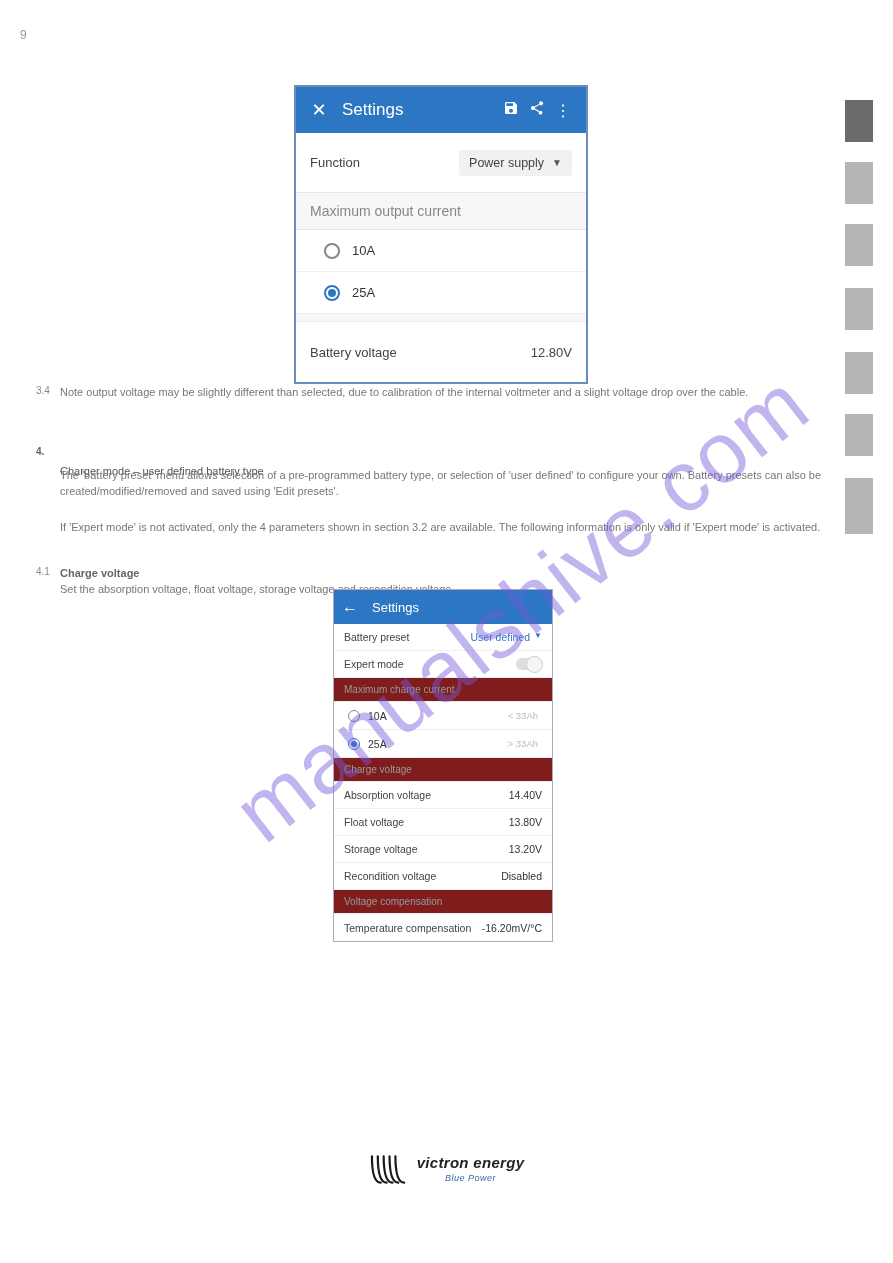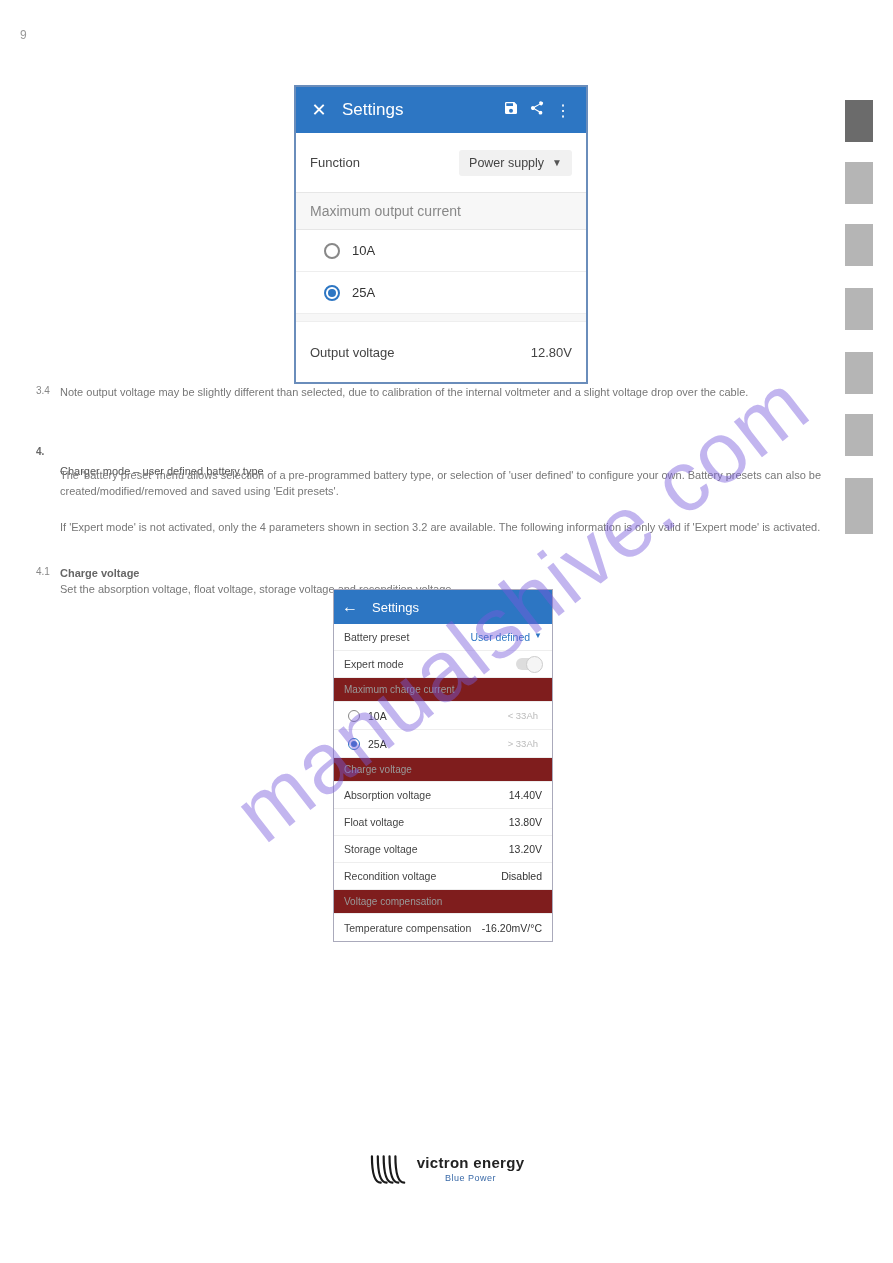--- a/index.html
+++ b/index.html
@@ -179,21 +179,21 @@
   }
 
   
   .logo-wrap {
     position: absolute;
     left: 0; width: 893px;
     top: 1150px;
     text-align: center;
   }
   .logo {
-    display: inline-flex; align-items: center; gap: 4px;
+    display: inline-flex; align-items: center; gap: 4px; font-style: italic;
   }
   .logo-mark {
     width: 44px; height: 36px;
   }
   .logo-text { font-weight: 700; font-size: 15px; color: #222; letter-spacing: 0.3px; }
   .logo-sub  { font-size: 9px; color: #3a6aa8; letter-spacing: 0.5px; margin-top: 2px; }
 </style>
 </head>
 <body>
 
@@ -241,21 +241,21 @@
     <span>10A</span>
   </div>
   <div class="radio-row1">
     <span class="radio selected"></span>
     <span>25A</span>
   </div>
 
   <div style="height:8px;background:#f7f7f7;border-bottom:1px solid #eee"></div>
 
   <div class="row1" style="border-bottom:none">
-    <span>Output voltage</span>
+    <span>Battery voltage</span>
     <span>12.80V</span>
   </div>
 </div>
 
 <div class="left-num" style="top:385px">3.4</div>
 <div class="para" style="top:385px">Note output voltage may be slightly different than selected, due to calibration of the internal voltmeter and a slight voltage drop over the cable.</div>
 
 <div class="left-num" style="top:446px;font-weight:700;color:#666">4.</div>
 <div class="para" style="top:464px;font-weight:400;color:#555">Charger mode – user defined battery type</div>
 <div class="para" style="top:468px">The 'battery preset' menu allows selection of a pre-programmed battery type, or selection of 'user defined' to configure your own. Battery presets can also be created/modified/removed and saved using 'Edit presets'.</div>

